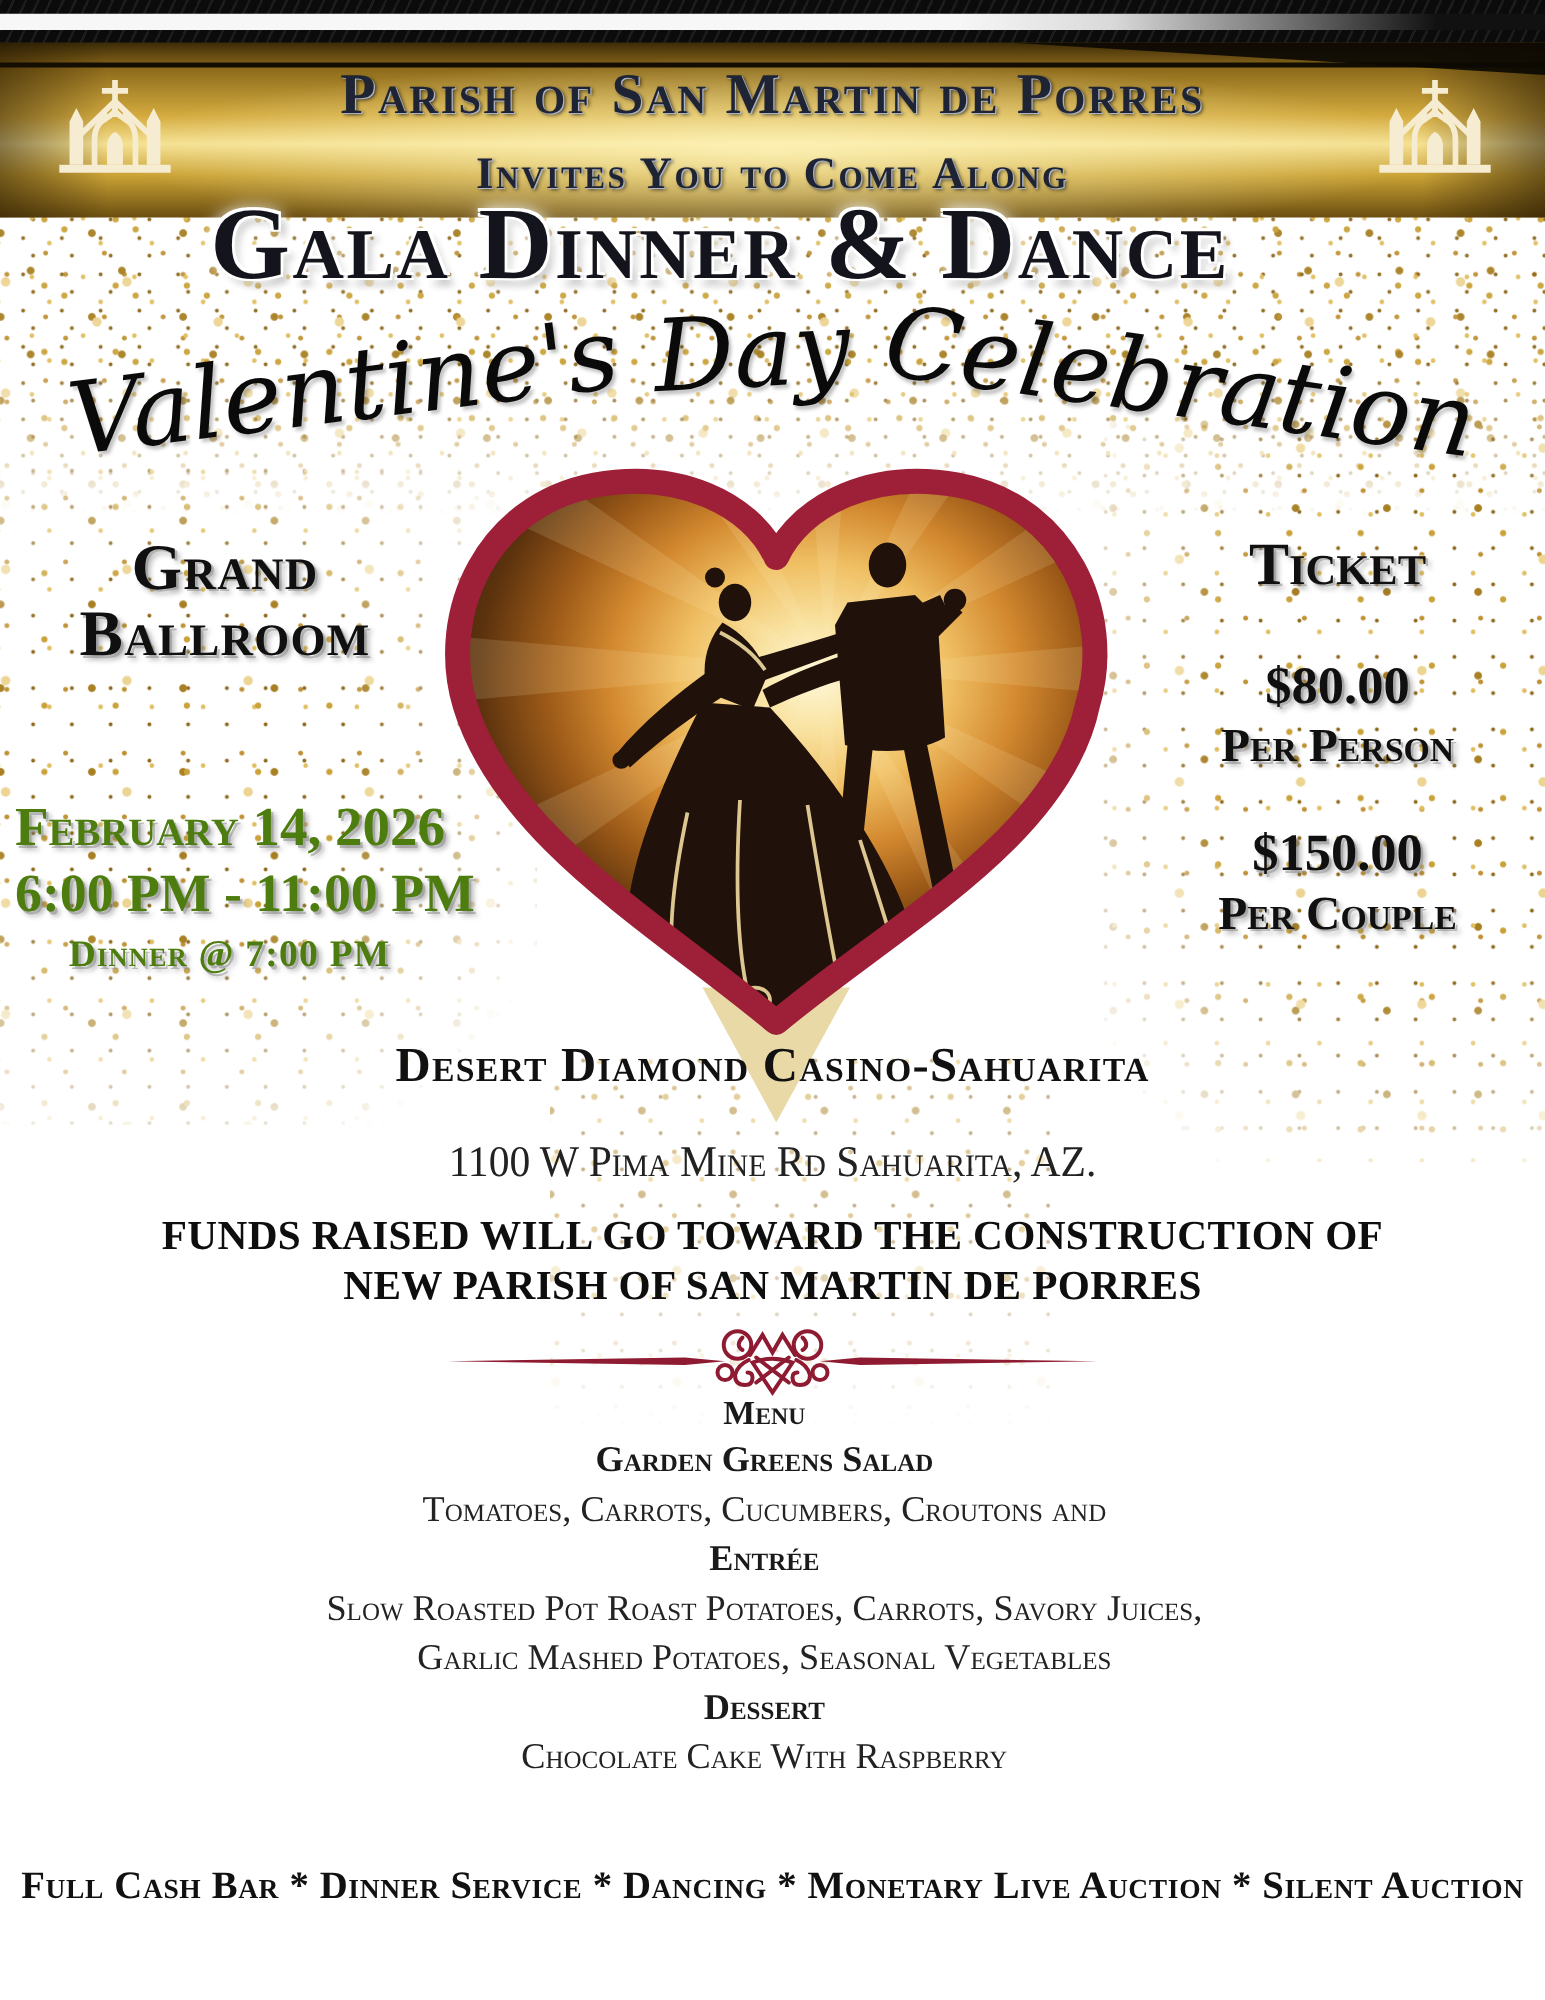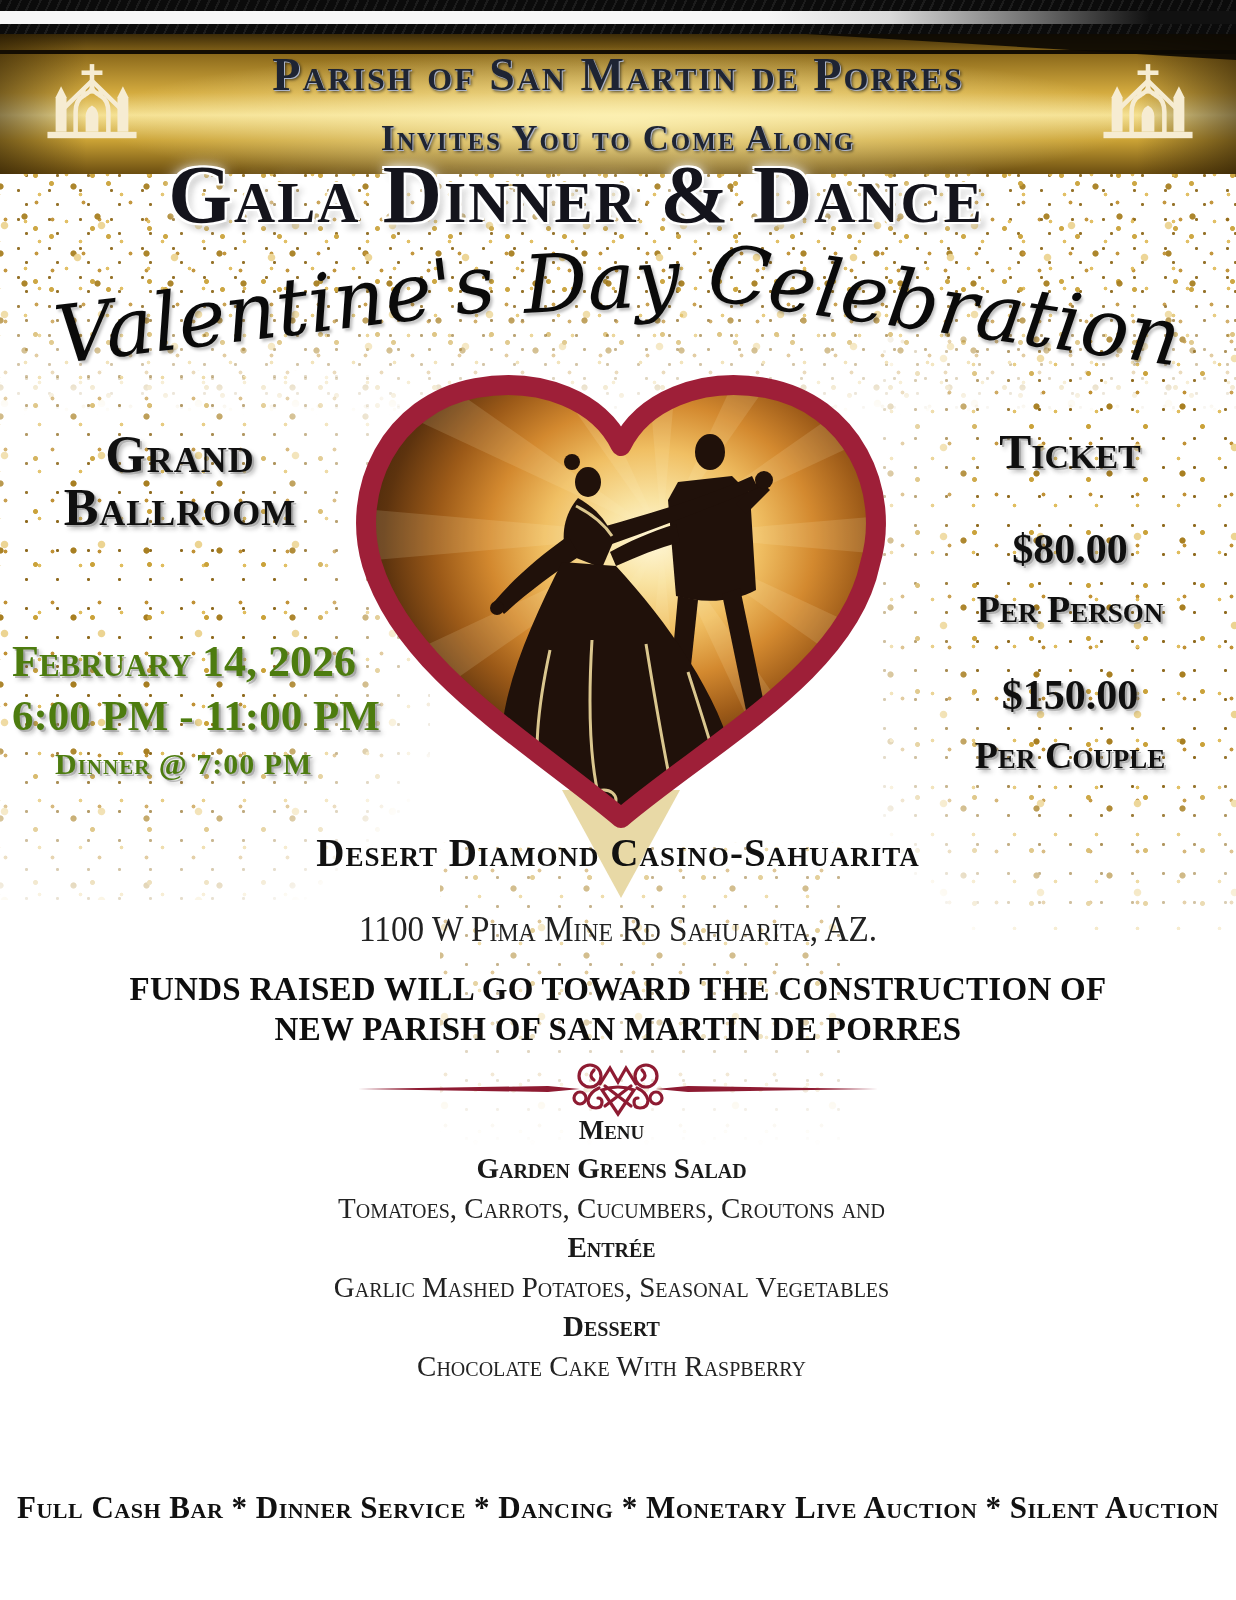--- a/index.html
+++ b/index.html
@@ -85,21 +85,21 @@
   .emboss{text-shadow:2px 2px 0 rgba(140,140,140,.55), 4px 4px 4px rgba(90,90,90,.4);}
   .grand-block{top:428px;left:15px;width:330px;text-align:center;z-index:5;
     font-size:52px;font-weight:700;line-height:1.02;color:#101010;letter-spacing:1px;}
   .when-block{top:640px;left:12px;width:385px;text-align:left;z-index:5;color:#4d7c0f;}
   .when-date{font-size:44px;font-weight:700;line-height:1;}
   .when-time{font-size:43px;font-weight:700;line-height:1;margin-top:10px;}
   .when-dinner{font-size:30px;font-weight:700;line-height:1;margin-top:12px;letter-spacing:1px;padding-left:43px;}
   .ticket-block{top:428px;left:915px;width:310px;text-align:center;z-index:5;color:#101010;}
   .ticket-head{font-size:48px;font-weight:700;line-height:1;}
   .price{font-size:42px;font-weight:700;line-height:1;margin-top:52px;}
-  .price-label{font-size:38px;font-weight:700;line-height:1;margin-top:20px;}
+  .price-label{font-size:38px;font-weight:700;line-height:1;margin-top:8px;}
   .price2{margin-top:46px;}
 
   
   .venue-name{top:830px;left:0;width:1236px;text-align:center;z-index:5;
     font-size:39px;font-weight:700;letter-spacing:1px;color:#111;}
   .venue-address{top:910px;left:0;width:1236px;text-align:center;z-index:5;
     font-size:35px;font-weight:400;color:#222;transform:scaleX(.95);}
   .funds{top:970px;left:0;width:1236px;text-align:center;z-index:5;
     font-size:33px;font-weight:700;line-height:1.2;color:#0e0e0e;letter-spacing:.3px;}
 
@@ -297,20 +297,21 @@
       <circle cx="222" cy="40" r="6"></circle>
       <circle cx="298" cy="40" r="6"></circle>
     </g>
   </svg>
 
   <div class="abs menu">
     <div class="m-head sc">Menu</div>
     <div class="m-title sc">Garden Greens Salad</div>
     <div class="m-line sc">Tomatoes, Carrots, Cucumbers, Croutons and</div>
     <div class="m-title sc">Entrée</div>
+    <div class="m-line sc">Slow Roasted Pot Roast Potatoes, Carrots, Savory Juices,</div>
     <div class="m-line sc">Garlic Mashed Potatoes, Seasonal Vegetables</div>
     <div class="m-title sc">Dessert</div>
     <div class="m-line sc">Chocolate Cake With Raspberry</div>
   </div>
 
   <div class="abs footer sc">Full Cash Bar *  Dinner Service  *  Dancing  *  Monetary Live Auction * Silent Auction</div>
 
 </div>
 
 </body></html>

